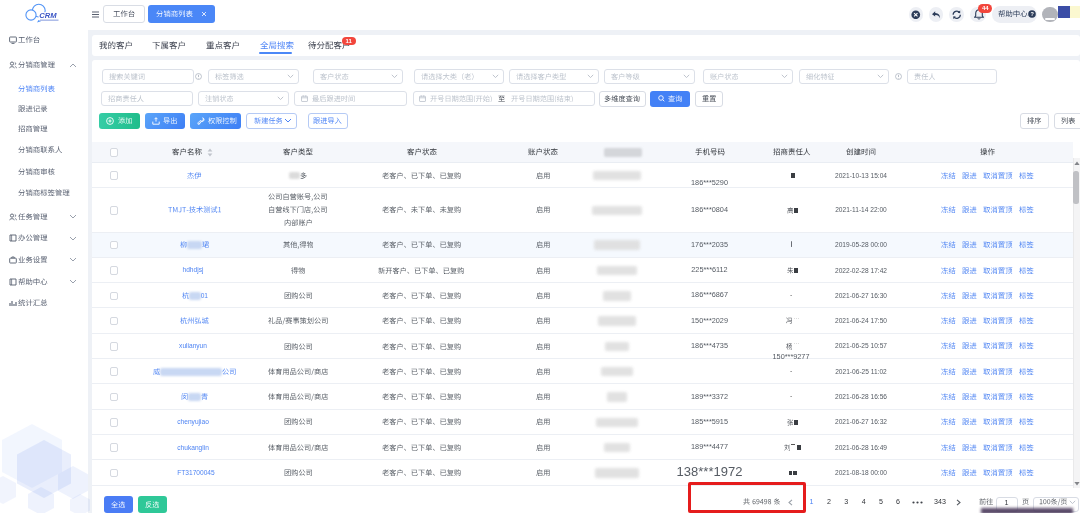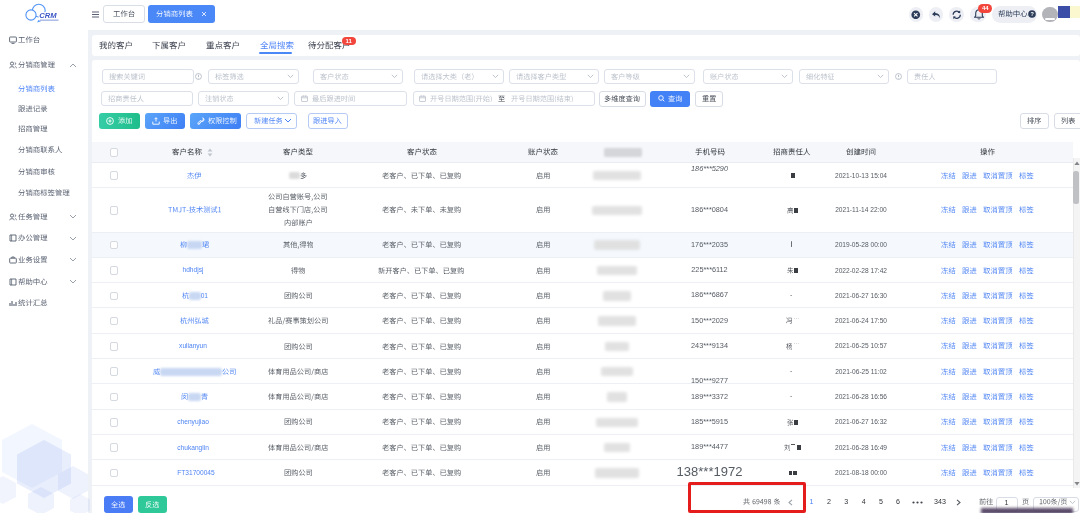--- a/index.html
+++ b/index.html
@@ -677,21 +677,21 @@
       <use href="#g8D2D" x="2500"></use>
     </g>
   </svg>
 <svg class="ct " style="left:535.8px;top:171.7px;" width="14.40" height="7.63" viewBox="0 -220 500 265">
     <g transform="scale(1 -1)" fill="#555b63">
       <use href="#g542F" x="0"></use>
       <use href="#g7528" x="250"></use>
     </g>
   </svg>
 <div style="position:absolute;left:593.0px;top:170.8px;width:48.0px;height:9.5px;background:#dedede;filter:blur(1.4px);opacity:0.9;border-radius:2px;"></div>
-<div class="lat" style="left:709.5px;top:164px;width:200px;margin-left:-100px;text-align:center;font-size:7.3px;color:#555b63;letter-spacing:0;line-height:10.9px;font-style:italic;">186***5290</div>
+<div class="lat" style="left:709.5px;top:178px;width:200px;margin-left:-100px;text-align:center;font-size:7.3px;color:#555b63;letter-spacing:0;line-height:10.9px;">186***5290</div>
 <div style="position:absolute;left:790.5px;top:173.3px;width:4.0px;height:4.5px;background:#3a3d42;"></div>
 <div class="lat" style="left:861.0px;top:170.6px;width:200px;margin-left:-100px;text-align:center;font-size:6.6px;color:#555b63;letter-spacing:0;line-height:9.9px;">2021-10-13 15:04</div>
 <svg class="ct " style="left:940.8px;top:171.6px;" width="14.80" height="7.84" viewBox="0 -220 500 265">
     <g transform="scale(1 -1)" fill="#4e84f3">
       <use href="#g51BB" x="0"></use>
       <use href="#g7ED3" x="250"></use>
     </g>
   </svg>
 <svg class="ct " style="left:962.0px;top:171.6px;" width="14.80" height="7.84" viewBox="0 -220 500 265">
     <g transform="scale(1 -1)" fill="#4e84f3">
@@ -1132,21 +1132,21 @@
       <use href="#g8D2D" x="2500"></use>
     </g>
   </svg>
 <svg class="ct " style="left:535.8px;top:342.5px;" width="14.40" height="7.63" viewBox="0 -220 500 265">
     <g transform="scale(1 -1)" fill="#555b63">
       <use href="#g542F" x="0"></use>
       <use href="#g7528" x="250"></use>
     </g>
   </svg>
 <div style="position:absolute;left:605.0px;top:341.6px;width:24.0px;height:9.5px;background:#dedede;filter:blur(1.4px);opacity:0.9;border-radius:2px;"></div>
-<div class="lat" style="left:709.5px;top:340.9px;width:200px;margin-left:-100px;text-align:center;font-size:7.3px;color:#555b63;letter-spacing:0;line-height:10.9px;">243***9134</div>
+<div class="lat" style="left:709.5px;top:340.9px;width:200px;margin-left:-100px;text-align:center;font-size:7.3px;color:#555b63;letter-spacing:0;line-height:10.9px;">186***4735</div>
 <svg class="ct " style="left:785.6px;top:342.7px;" width="6.80" height="7.21" viewBox="0 -220 250 265">
     <g transform="scale(1 -1)" fill="#4a4e55">
       <use href="#g6768" x="0"></use>
     </g>
   </svg>
 <div class="lat" style="left:793.4px;top:340.4px;font-size:5px;color:#777;letter-spacing:0.5px">···</div>
 <div class="lat" style="left:861.0px;top:341.4px;width:200px;margin-left:-100px;text-align:center;font-size:6.6px;color:#555b63;letter-spacing:0;line-height:9.9px;">2021-06-25 10:57</div>
 <svg class="ct " style="left:940.8px;top:342.4px;" width="14.80" height="7.84" viewBox="0 -220 500 265">
     <g transform="scale(1 -1)" fill="#4e84f3">
       <use href="#g51BB" x="0"></use>
@@ -1215,21 +1215,21 @@
       <use href="#g8D2D" x="2500"></use>
     </g>
   </svg>
 <svg class="ct " style="left:535.8px;top:367.8px;" width="14.40" height="7.63" viewBox="0 -220 500 265">
     <g transform="scale(1 -1)" fill="#555b63">
       <use href="#g542F" x="0"></use>
       <use href="#g7528" x="250"></use>
     </g>
   </svg>
 <div style="position:absolute;left:601.0px;top:366.9px;width:32.0px;height:9.5px;background:#dedede;filter:blur(1.4px);opacity:0.9;border-radius:2px;"></div>
-<div class="lat" style="left:709.5px;top:376px;width:200px;margin-left:-100px;text-align:center;font-size:7.3px;color:#555b63;letter-spacing:0;line-height:10.9px;">150***9277</div>
+<div class="lat" style="left:709.5px;top:352px;width:200px;margin-left:-100px;text-align:right;font-size:7.3px;color:#555b63;letter-spacing:0;line-height:10.9px;">150***9277</div>
 <div class="lat" style="left:790.0px;top:366.7px;font-size:7px;color:#666">-</div>
 <div class="lat" style="left:861.0px;top:366.7px;width:200px;margin-left:-100px;text-align:center;font-size:6.6px;color:#555b63;letter-spacing:0;line-height:9.9px;">2021-06-25 11:02</div>
 <svg class="ct " style="left:940.8px;top:367.7px;" width="14.80" height="7.84" viewBox="0 -220 500 265">
     <g transform="scale(1 -1)" fill="#4e84f3">
       <use href="#g51BB" x="0"></use>
       <use href="#g7ED3" x="250"></use>
     </g>
   </svg>
 <svg class="ct " style="left:962.0px;top:367.7px;" width="14.80" height="7.84" viewBox="0 -220 500 265">
     <g transform="scale(1 -1)" fill="#4e84f3">

